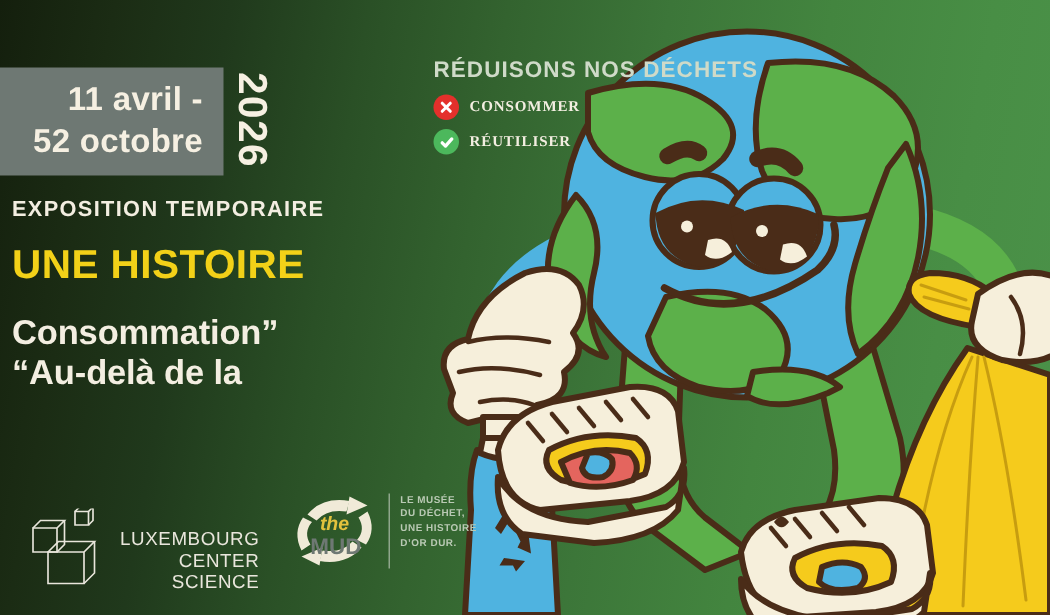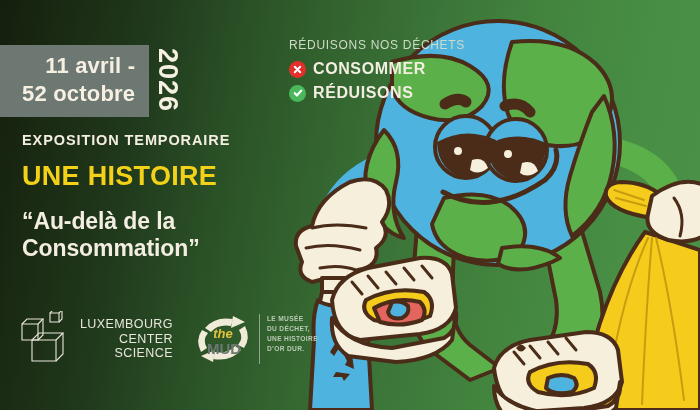--- a/index.html
+++ b/index.html
@@ -48,21 +48,21 @@
     color:#f6f0e2;
     font-size:27px;
     font-weight:bold;
     writing-mode:vertical-rl;
     letter-spacing:1px;
     padding:3px 2px 0 5px;
     line-height:1;
   }
 
   
-  .left-text { position:absolute; left:22px; top:132px; width:280px; }
+  .left-text { position:absolute; left:8px; top:132px; width:280px; }
   .eyebrow {
     color:#f3eee1;
     font-size:14.5px;
     font-weight:bold;
     letter-spacing:.9px;
     line-height:1.2;
   }
   .title {
     margin-top:12px;
     color:#f2d118;
@@ -77,50 +77,51 @@
     font-size:23px;
     font-weight:bold;
     line-height:1.2;
     letter-spacing:-.1px;
   }
 
   
   .legend { position:absolute; left:289px; top:38px; }
   .legend-head {
     color:#cfdac8;
-    font-size:12px;
-    font-weight:normal;
+    font-size:15px;
+    font-weight:bold;
     letter-spacing:.7px;
     margin-bottom:8px;
   }
   .legend-row {
     display:flex; align-items:center;
     margin-bottom:6px;
   }
   .badge {
     width:17px; height:17px; border-radius:50%;
     display:flex; align-items:center; justify-content:center;
     margin-right:7px; flex:none;
   }
   .badge svg { display:block; }
   .badge-no  { background:#e4302b; }
   .badge-yes { background:#4cb85c; }
   .legend-label {
     color:#f3eee1;
-    font-size:16px;
+    font-size:10px;
     font-weight:bold;
     letter-spacing:.6px;
+    font-family:Liberation Serif, serif;
   }
 
   
   .logos {
     position:absolute; left:18px; top:311px;
     display:flex; align-items:center;
   }
-  .lsc { display:flex; align-items:center; }
+  .lsc { display:flex; align-items:flex-end;margin-top:28px; }
   .lsc-cubes { margin-right:6px; }
   .lsc-words {
     color:#e9e6dc;
     font-size:12.5px;
     font-weight:400;
     line-height:1.18;
     letter-spacing:.4px;
     text-align:right;
   }
   .mud { display:flex; margin-left:20px; }
@@ -279,22 +280,22 @@
     </div>
     <div class="year">2026</div>
   </div>
 
   <div class="left-text">
     <div class="eyebrow">EXPOSITION TEMPORAIRE</div>
     <div class="title">
       <div>UNE HISTOIRE</div>
     </div>
     <div class="subtitle">
+      <div>Consommation”</div>
       <div>“Au-delà de la</div>
-      <div>Consommation”</div>
     </div>
   </div>
 
   <div class="legend">
     <div class="legend-head">RÉDUISONS NOS DÉCHETS</div>
 
     <div class="legend-row">
       <span class="badge badge-no">
         <svg width="9" height="9" viewBox="0 0 10 10">
           <path d="M2 2 L8 8 M8 2 L2 8" stroke="#ffffff" stroke-width="2.2" stroke-linecap="round" fill="none"></path>
@@ -302,21 +303,21 @@
       </span>
       <span class="legend-label">CONSOMMER</span>
     </div>
 
     <div class="legend-row">
       <span class="badge badge-yes">
         <svg width="10" height="10" viewBox="0 0 10 10">
           <path d="M1.8 5.2 L4 7.4 L8.2 2.6" stroke="#ffffff" stroke-width="2.2" stroke-linecap="round" stroke-linejoin="round" fill="none"></path>
         </svg>
       </span>
-      <span class="legend-label">RÉDUISONS</span>
+      <span class="legend-label">RÉUTILISER</span>
     </div>
   </div>
 
   <div class="logos">
 
     <div class="lsc">
       <span class="lsc-cubes">
         <svg width="56" height="52" viewBox="0 0 56 52" fill="none" stroke="#e9e6dc" stroke-width="1.1">
 
           <path d="M32 2 L41 2 L41 11 L32 11 Z"></path>

